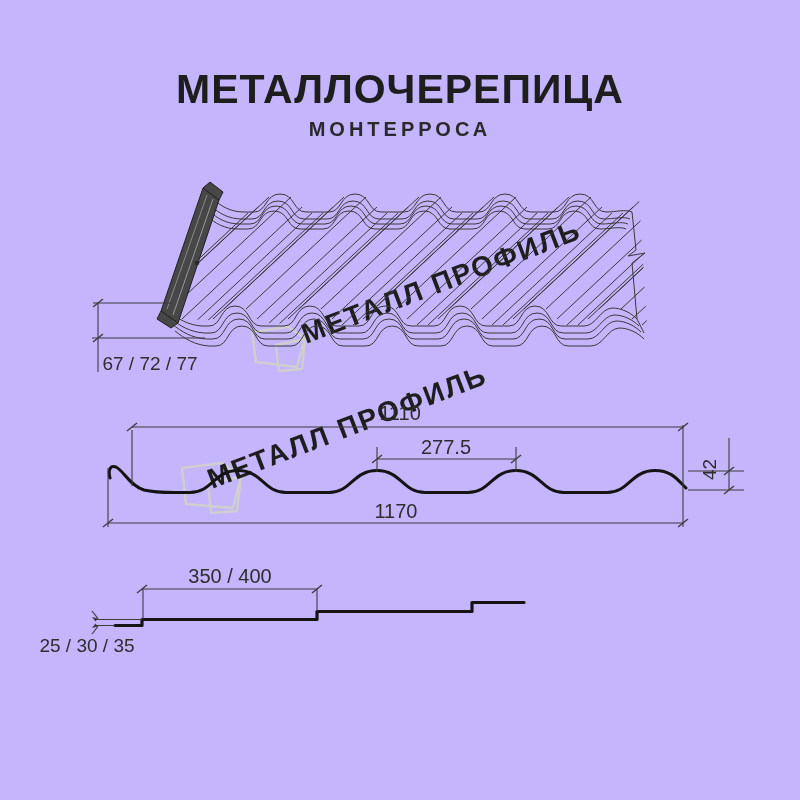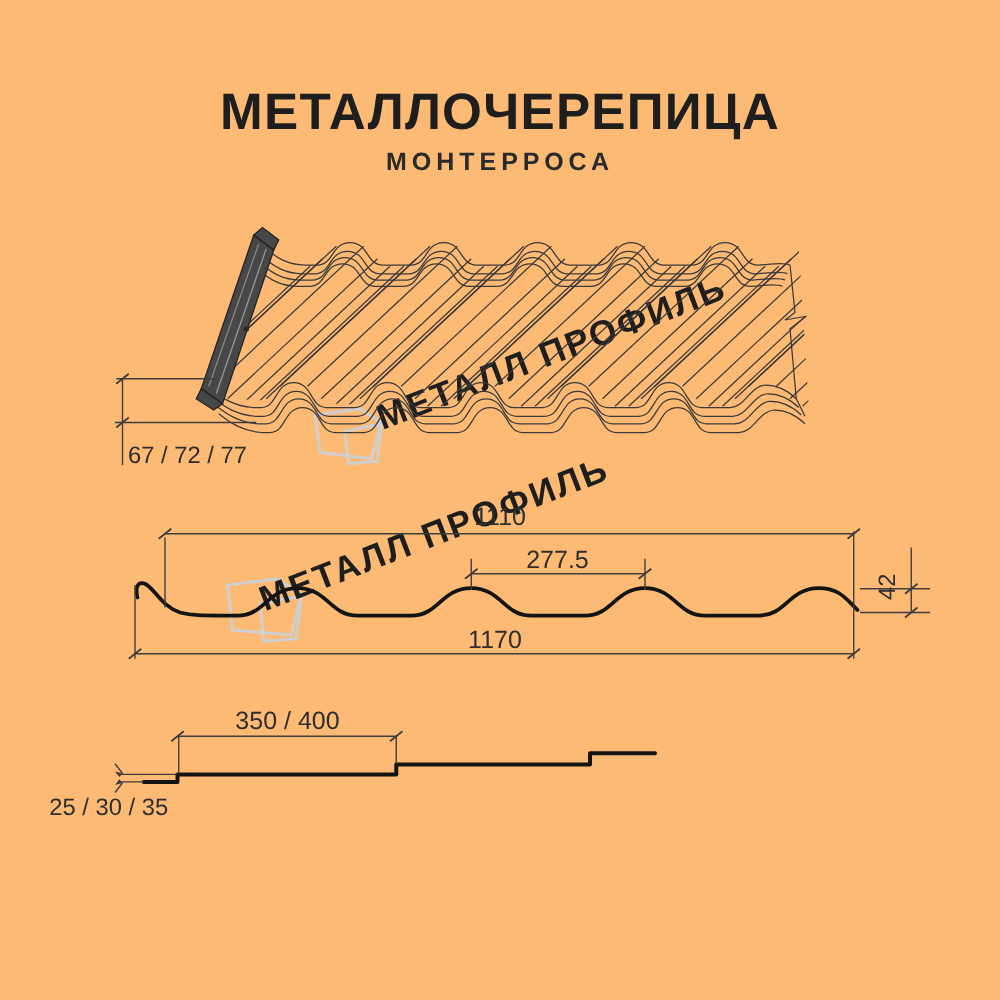--- a/index.html
+++ b/index.html
@@ -1,16 +1,16 @@
 <!DOCTYPE html>
 <html><head>
 <meta charset="utf-8">
 <style>
   html,body{margin:0;padding:0;background:#fff;}
-  .page{position:relative;width:800px;height:800px;background:#fdba74;overflow:hidden;
+  .page{position:relative;width:800px;height:800px;background:#c4b5fd;overflow:hidden;
         font-family:"Liberation Sans",sans-serif;}
   svg text{font-family:"Liberation Sans",sans-serif;fill:#1e1e1e;}
   .title-text{font-size:41px;font-weight:bold;letter-spacing:1px;}
   .subtitle-text{font-size:20px;font-weight:bold;letter-spacing:4px;fill:#2a2a2a;}
   .dim-text{font-size:19px;fill:#2e2e2e;}
   .dim-line{stroke:#3d3d3d;stroke-width:1.1;fill:none;}
   .tick{stroke:#3d3d3d;stroke-width:1.4;fill:none;}
   .thin3d{stroke:#3a3a3a;stroke-width:1;fill:none;}
   .bold-profile{stroke:#141414;stroke-width:3;fill:none;stroke-linecap:round;stroke-linejoin:round;}
   .wm-text{font-size:28px;font-weight:bold;letter-spacing:2px;}

